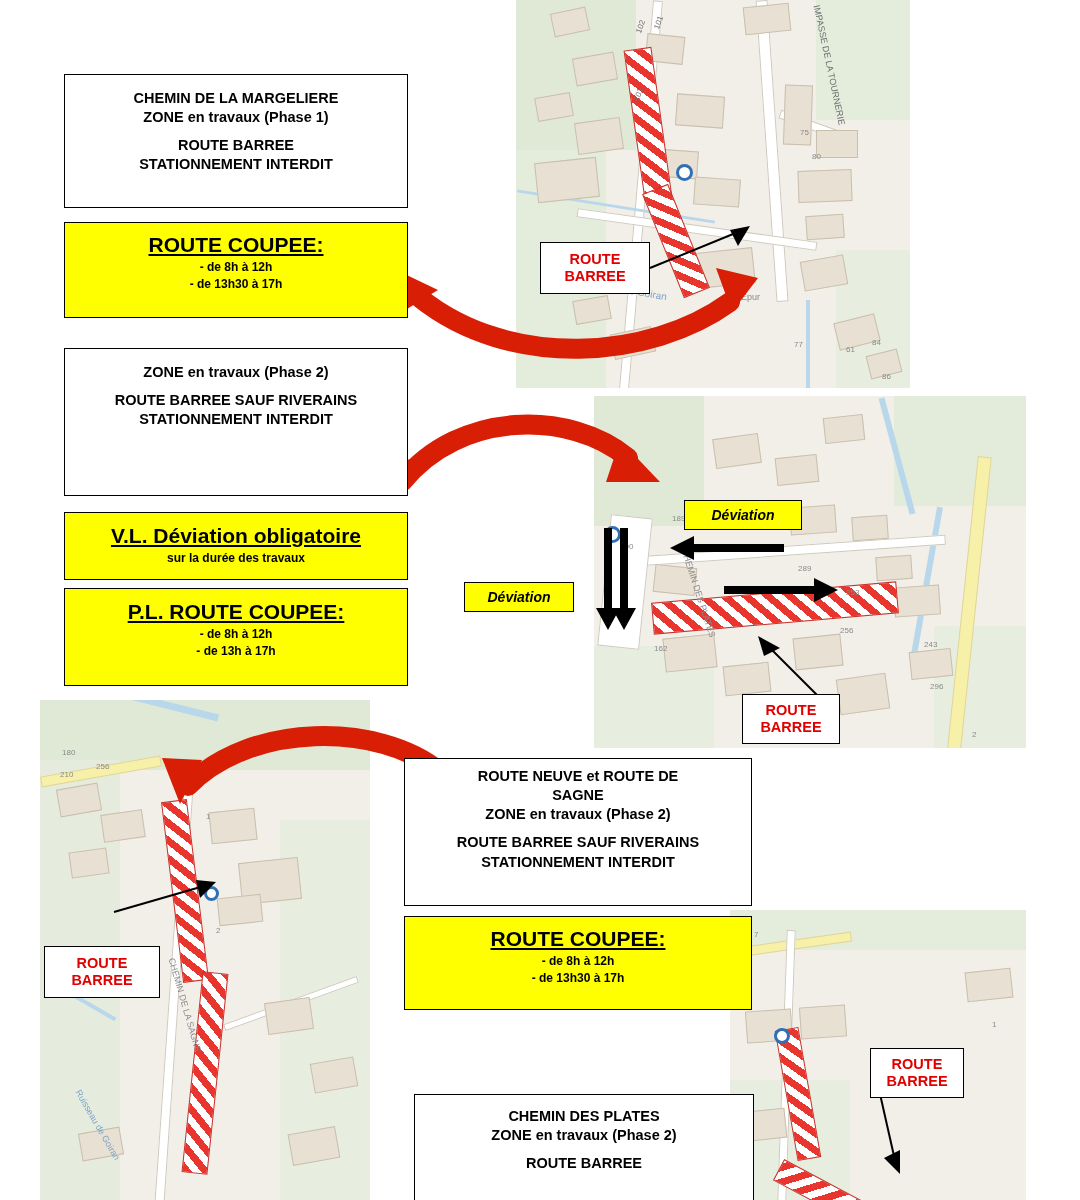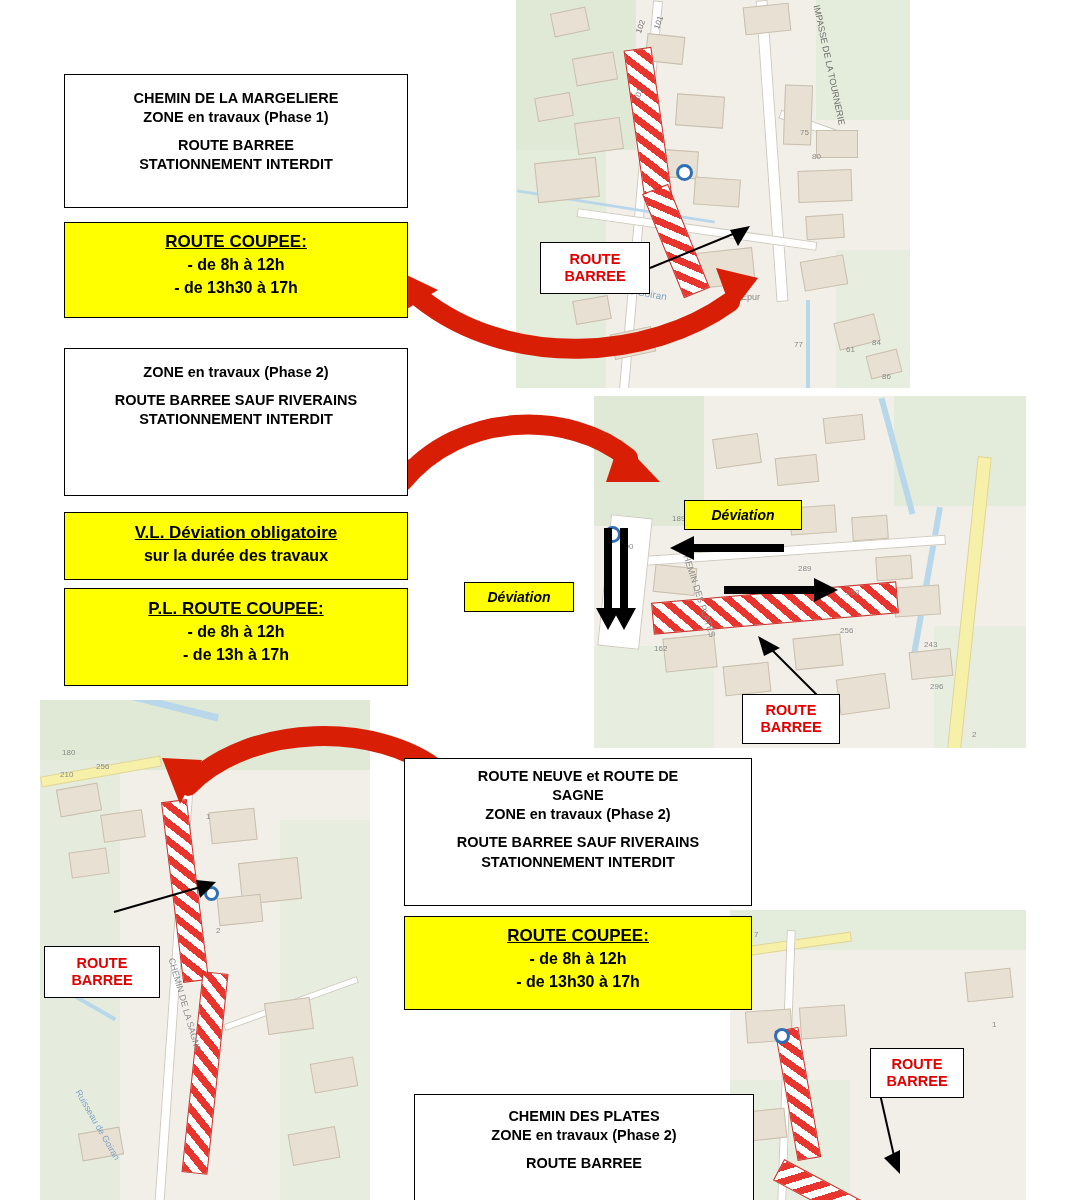--- a/index.html
+++ b/index.html
@@ -38,22 +38,22 @@
     box-sizing:border-box;text-align:center;
   }
   .box .ln{font-size:14.5px;font-weight:bold;line-height:1.32;}
   .box .ln.sub{font-weight:bold;}
   .box .gap{height:9px;}
 
   .ybox{
     position:absolute;background:#ffff00;border:1px solid #000;
     box-sizing:border-box;text-align:center;
   }
-  .ybox .t1{font-size:17px;font-weight:bold;text-decoration:underline;line-height:1.4;}
-  .ybox .t2{font-size:16px;font-weight:bold;line-height:1.42;}
+  .ybox .t1{font-size:21px;font-weight:bold;text-decoration:underline;line-height:1.4;}
+  .ybox .t2{font-size:12px;font-weight:bold;line-height:1.42;}
 
   .rbox{
     position:absolute;background:#ffffff;border:1px solid #000;
     box-sizing:border-box;text-align:center;color:#e00000;
     font-weight:bold;font-size:14.5px;line-height:1.2;
     display:flex;align-items:center;justify-content:center;
   }
   .devbox{
     position:absolute;background:#ffff00;border:1px solid #000;
     box-sizing:border-box;text-align:center;font-style:italic;font-weight:bold;

